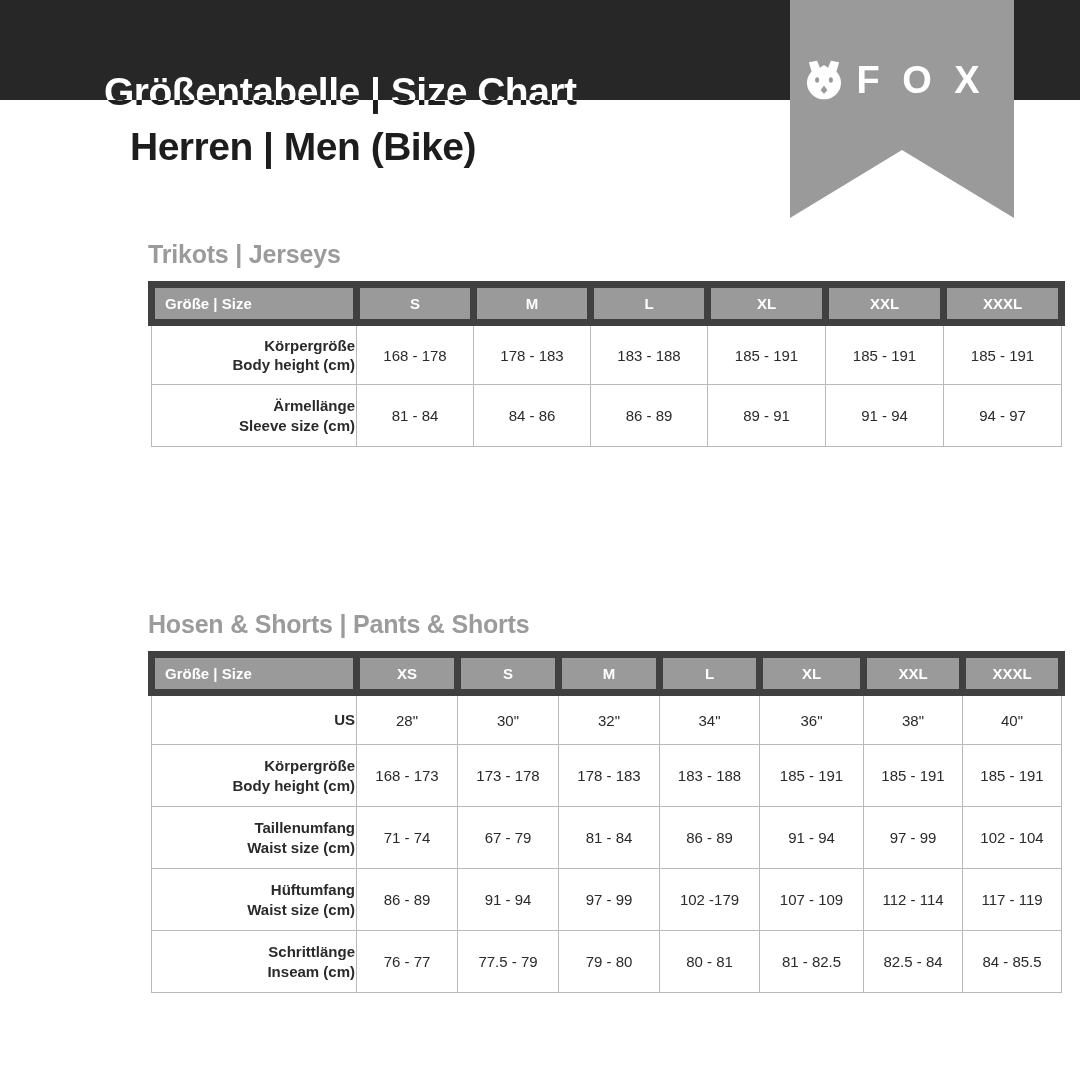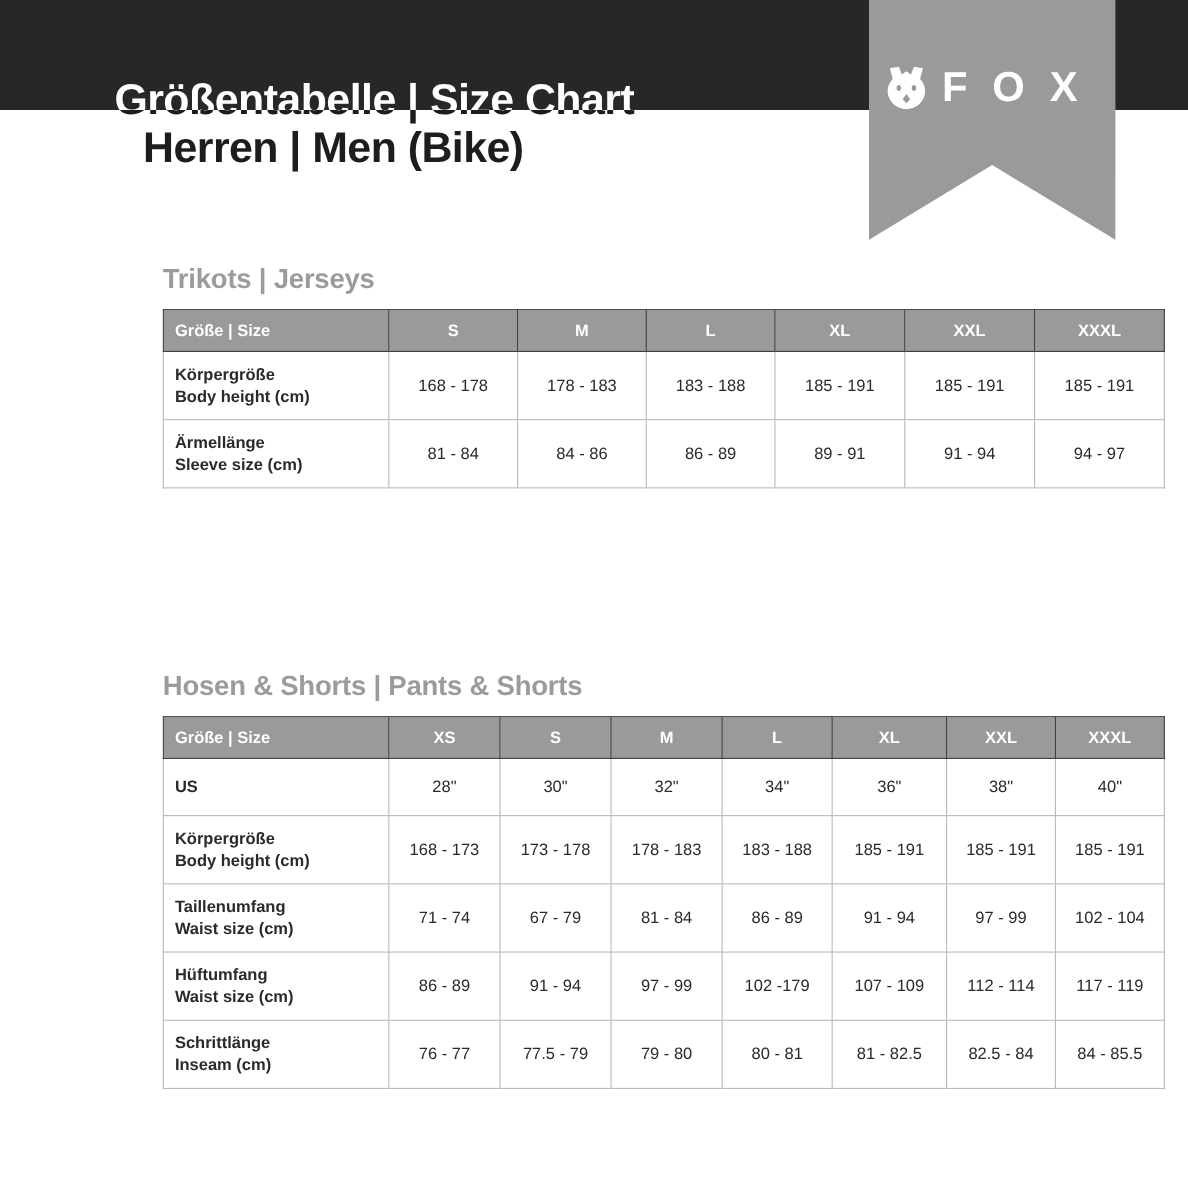--- a/index.html
+++ b/index.html
@@ -42,21 +42,21 @@
     line-height: 1.0;
     white-space: nowrap;
     margin-top: 16px;
   }
   .header-line2 {
     font-size: 39px;
     font-weight: bold;
     color: #1d1d1d;
     letter-spacing: -0.5px;
     line-height: 1.0;
-    margin-top: 4px;
+    margin-top: 16px;
     padding-left: 26px;
     white-space: nowrap;
   }
   
   .title-mask {
     position: absolute;
     top: 56px;
     left: 104px;
     width: 700px;
     height: 44px;
@@ -134,29 +134,29 @@
     text-align: center;
     font-size: 15px;
     color: #2a2a2a;
     font-weight: normal;
   }
   table.size-table thead th {
     background: #9a9a9a;
     color: #ffffff;
     font-weight: bold;
     font-size: 15px;
-    border: 1px solid #404040;
+    border: 7px solid #404040;
     height: 38px;
   }
   table.size-table thead th.row-head {
     text-align: left;
     padding-left: 10px;
   }
   table.size-table td.row-head {
-    text-align: left;
+    text-align: right;
     padding-left: 10px;
     font-weight: bold;
     font-size: 15px;
     line-height: 1.28;
   }
   .rh-line { display: block; }
   table.size-table tbody tr.tall td { height: 62px; }
   table.size-table tbody tr.short td { height: 52px; }
 
   #section-jerseys { top: 240px; }

